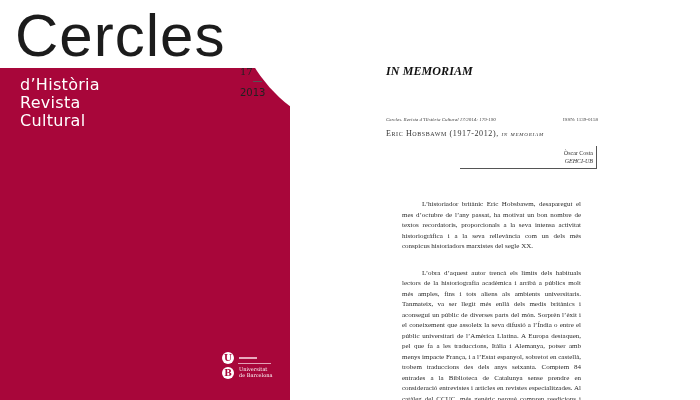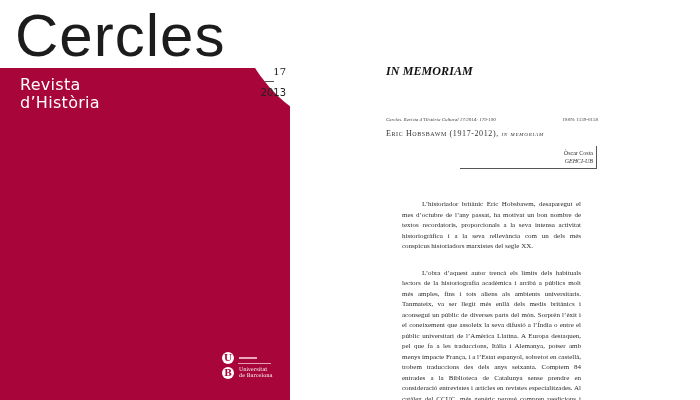--- a/index.html
+++ b/index.html
@@ -59,23 +59,23 @@
       left: 20px; top: 76px;
       color: #ffffff;
       font-family: "DejaVu Sans", sans-serif;
       font-size: 16px;
       line-height: 18px;
       letter-spacing: 0.3px;
     }
     .cover-subtitle div { white-space: nowrap; }
     .issue-box {
       position: absolute;
-      left: 252px; top: 66px;
+      left: 240px; top: 66px;
       width: 34px;
-      text-align: right;
+      text-align: left;
       color: #222;
       font-family: "DejaVu Sans", sans-serif;
       font-size: 10px;
       line-height: 12px;
     }
     .issue-number { font-family: "DejaVu Serif", serif; font-size: 10px; }
     .issue-divider {
       width: 9px; height: 1px; background: #555;
       margin: 3px auto 5px auto;
     }
@@ -192,22 +192,23 @@
 </head>
 <body>
 
 <div class="cover">
   <h1 class="cover-title">Cercles</h1>
   <div class="cover-red"></div>
   <div class="cover-cutout-wrap">
     <div class="cover-cutout-shape"></div>
   </div>
   <div class="cover-subtitle">
+    <div>d’Història</div>
     <div>Revista</div>
-    <div>d’Història</div>
+    <div>Cultural</div>
   </div>
   <div class="issue-box">
     <div class="issue-number">17</div>
     <div class="issue-divider"></div>
     <div>2013</div>
   </div>
   <div class="ub-logo">
     <div class="ub-circle ub-u">U</div>
     <div class="ub-circle ub-b">B</div>
     <div class="ub-seal"></div>

